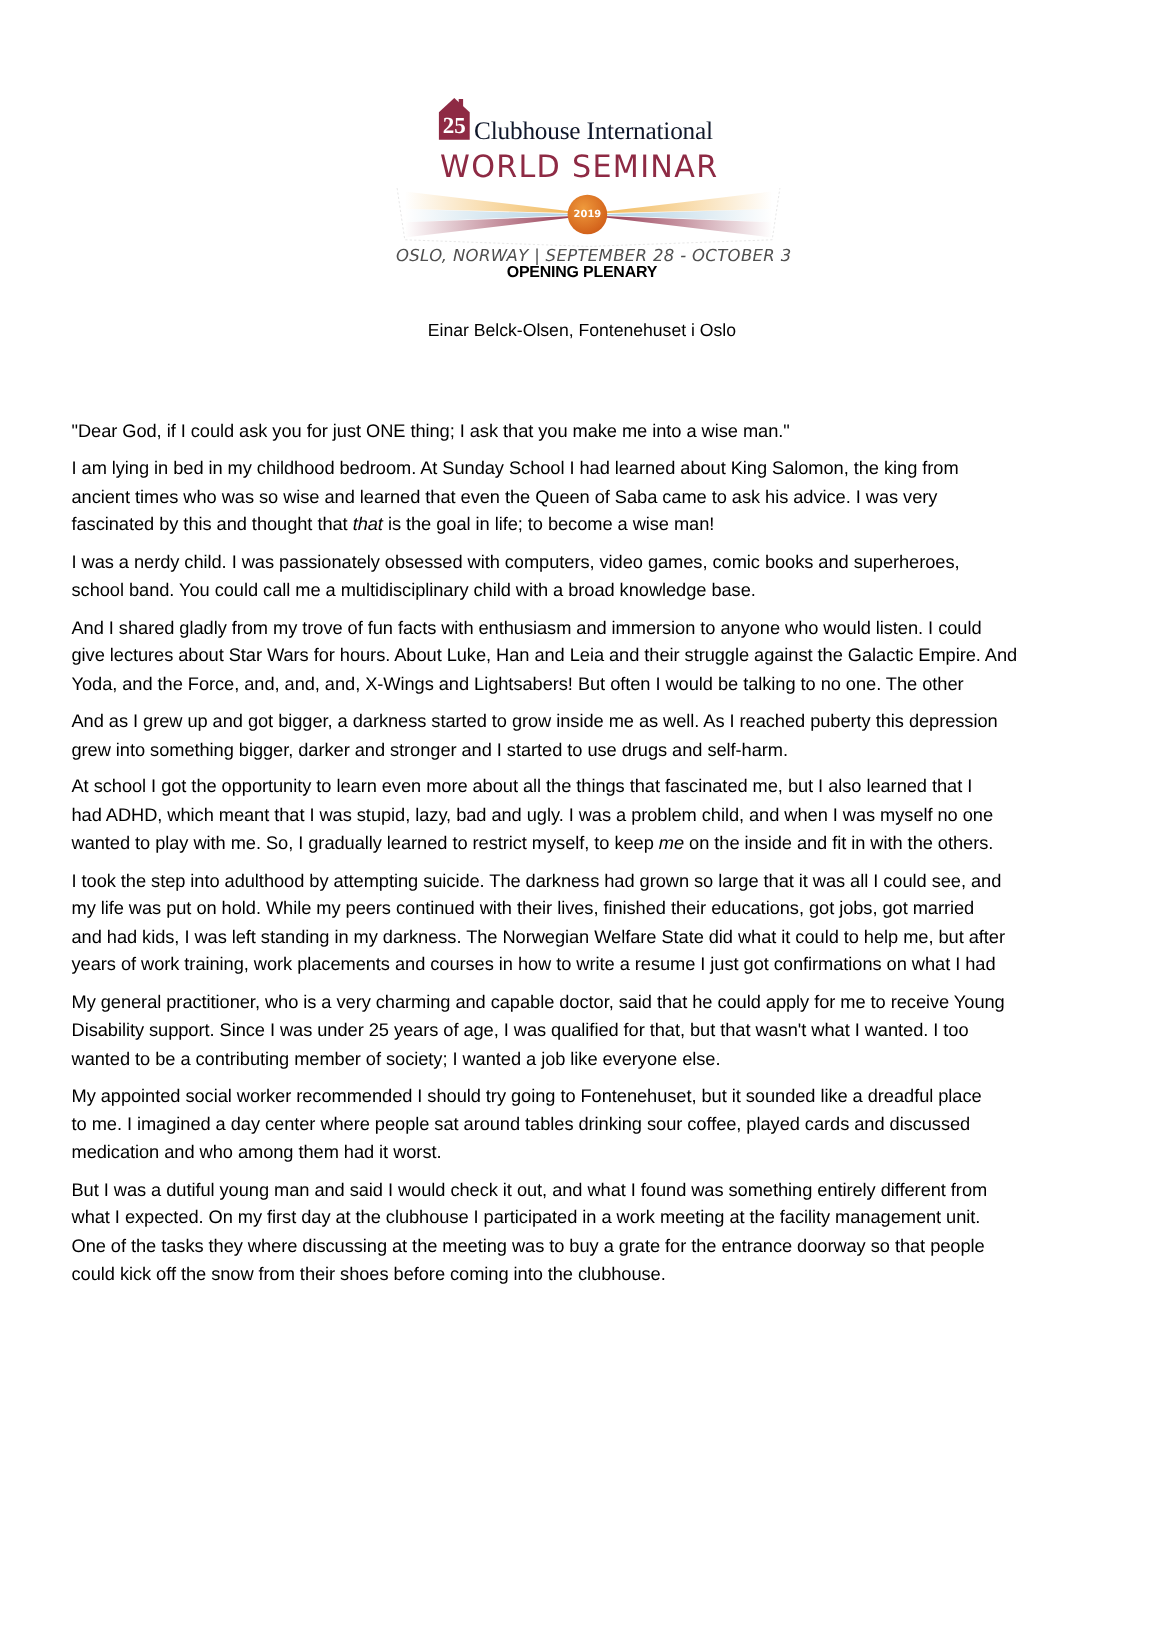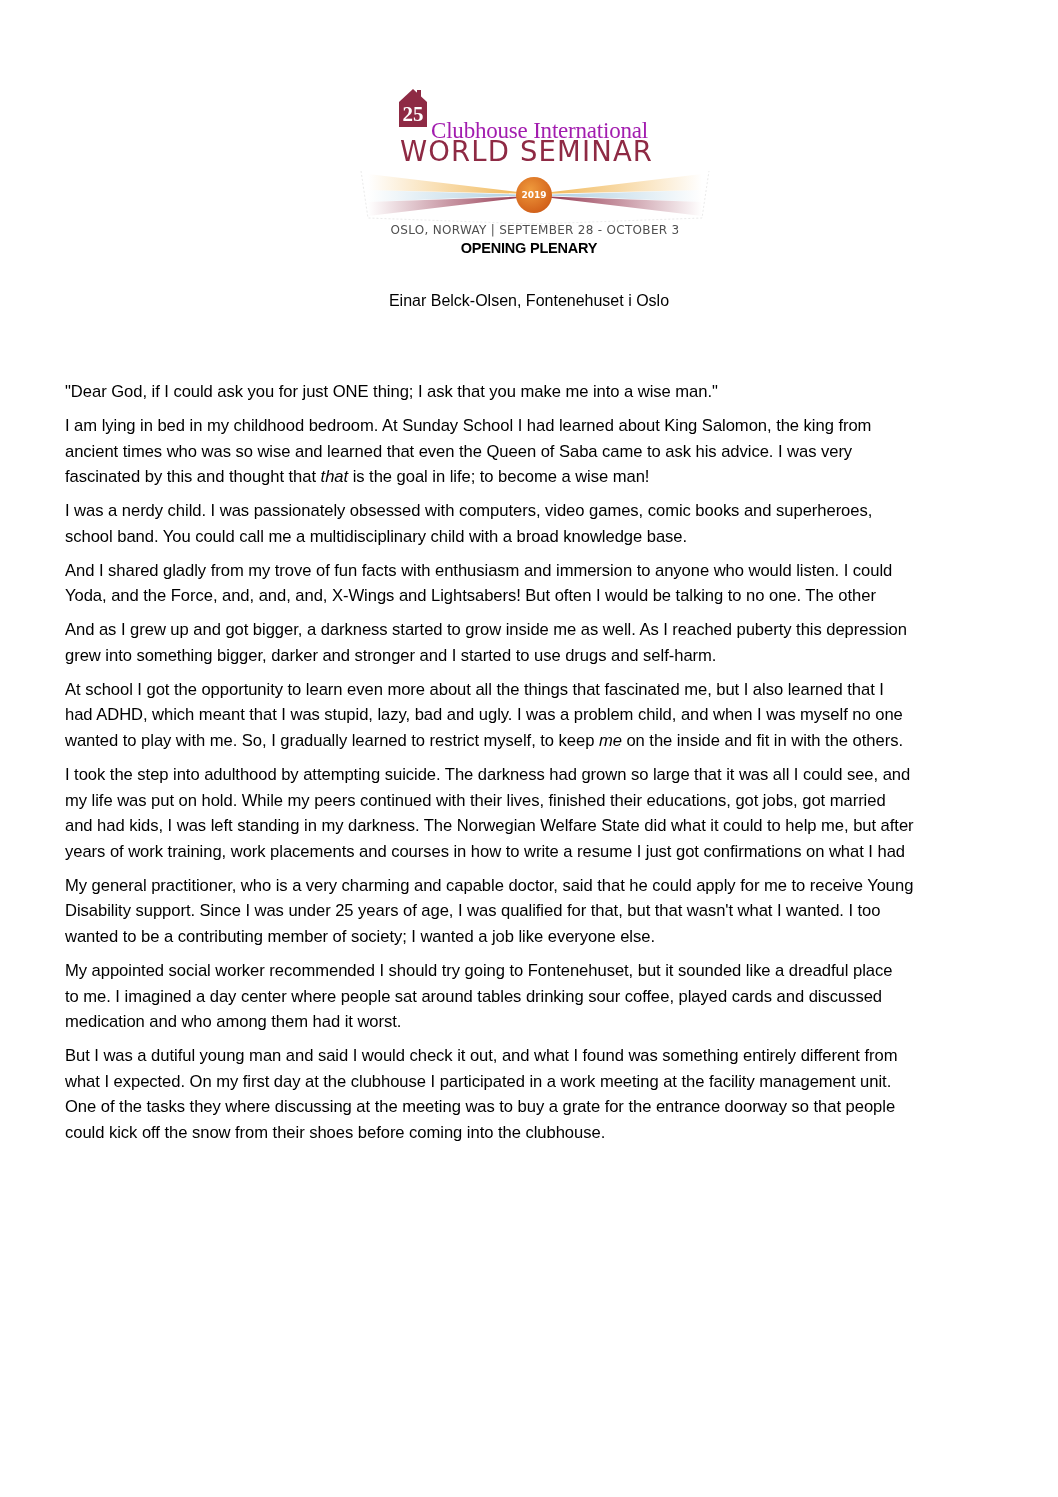--- a/index.html
+++ b/index.html
@@ -34,24 +34,24 @@
     .logo-house {
       position: absolute;
       left: 38px;
       top: 2px;
       width: 30px;
       height: 40px;
     }
     .logo-org {
       position: absolute;
       left: 71px;
-      top: 32px;
+      top: 20px;
       font-family: "Liberation Serif", "DejaVu Serif", serif;
       font-size: 23px;
-      color: #a21caf;
+      color: #0f172a;
       letter-spacing: -0.2px;
       white-space: nowrap;
     }
     .logo-event {
       position: absolute;
       left: 40px;
       top: 49px;
       font-family: "DejaVu Sans", sans-serif;
       font-weight: normal;
       font-size: 28px;
@@ -83,24 +83,25 @@
       line-height: 36px;
       text-align: center;
     }
     .logo-location {
       position: absolute;
       left: 0;
       width: 350px;
       top: 137px;
       text-align: center;
       font-family: "DejaVu Sans", sans-serif;
-      font-size: 12px;
+      font-size: 15px;
       color: #4f4f4f;
       letter-spacing: 0.3px;
       white-space: nowrap;
+      font-style: italic;
     }
 
     .doc-title {
       position: absolute;
       left: 0;
       width: 1058px;
       top: 240px;
       text-align: center;
       font-weight: bold;
       font-size: 14.5px;
@@ -197,20 +198,21 @@
         <span class="line">I am lying in bed in my childhood bedroom. At Sunday School I had learned about King Salomon, the king from</span>
         <span class="line">ancient times who was so wise and learned that even the Queen of Saba came to ask his advice. I was very</span>
         <span class="line"><span>fascinated by this and thought that </span><em>that</em><span> is the goal in life; to become a wise man!</span></span>
       </p>
       <p class="para">
         <span class="line">I was a nerdy child. I was passionately obsessed with computers, video games, comic books and superheroes,</span>
         <span class="line">school band. You could call me a multidisciplinary child with a broad knowledge base.</span>
       </p>
       <p class="para">
         <span class="line">And I shared gladly from my trove of fun facts with enthusiasm and immersion to anyone who would listen. I could</span>
+        <span class="line">give lectures about Star Wars for hours. About Luke, Han and Leia and their struggle against the Galactic Empire. And</span>
         <span class="line">Yoda, and the Force, and, and, and, X-Wings and Lightsabers! But often I would be talking to no one. The other</span>
       </p>
       <p class="para">
         <span class="line">And as I grew up and got bigger, a darkness started to grow inside me as well. As I reached puberty this depression</span>
         <span class="line">grew into something bigger, darker and stronger and I started to use drugs and self-harm.</span>
       </p>
       <p class="para">
         <span class="line">At school I got the opportunity to learn even more about all the things that fascinated me, but I also learned that I</span>
         <span class="line">had ADHD, which meant that I was stupid, lazy, bad and ugly. I was a problem child, and when I was myself no one</span>
         <span class="line"><span>wanted to play with me. So, I gradually learned to restrict myself, to keep </span><em>me</em><span> on the inside and fit in with the others.</span></span>

